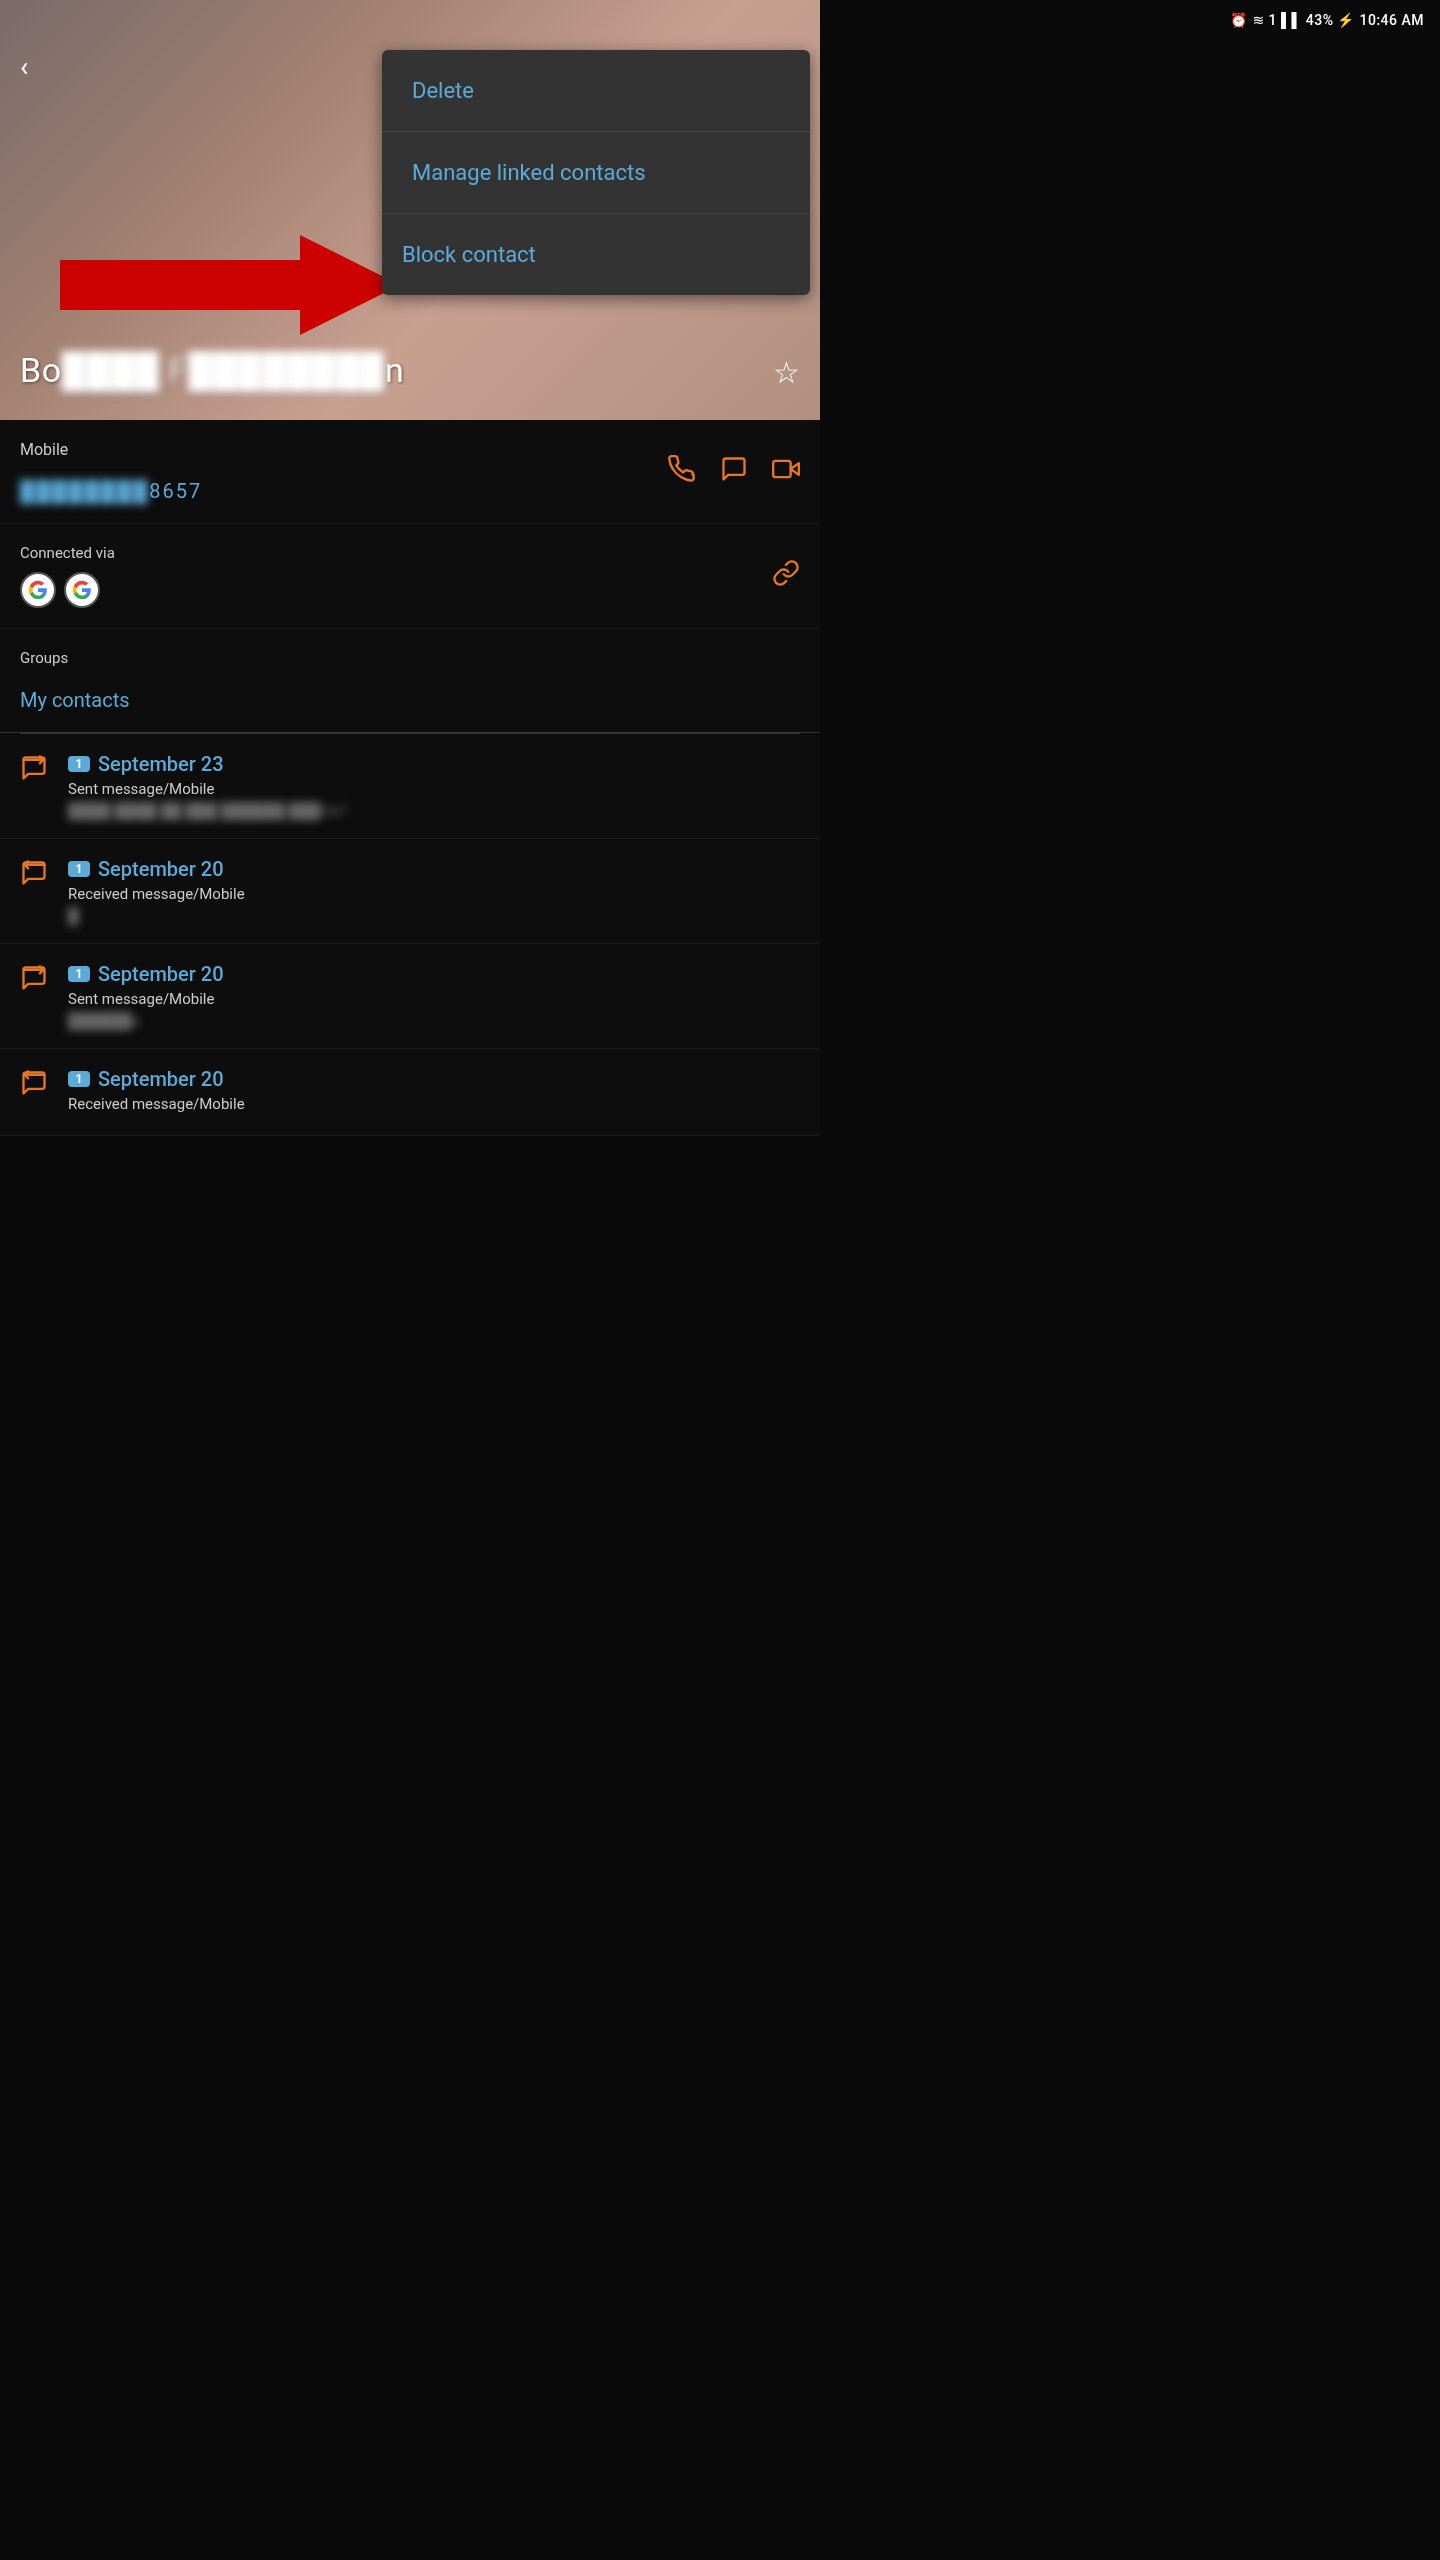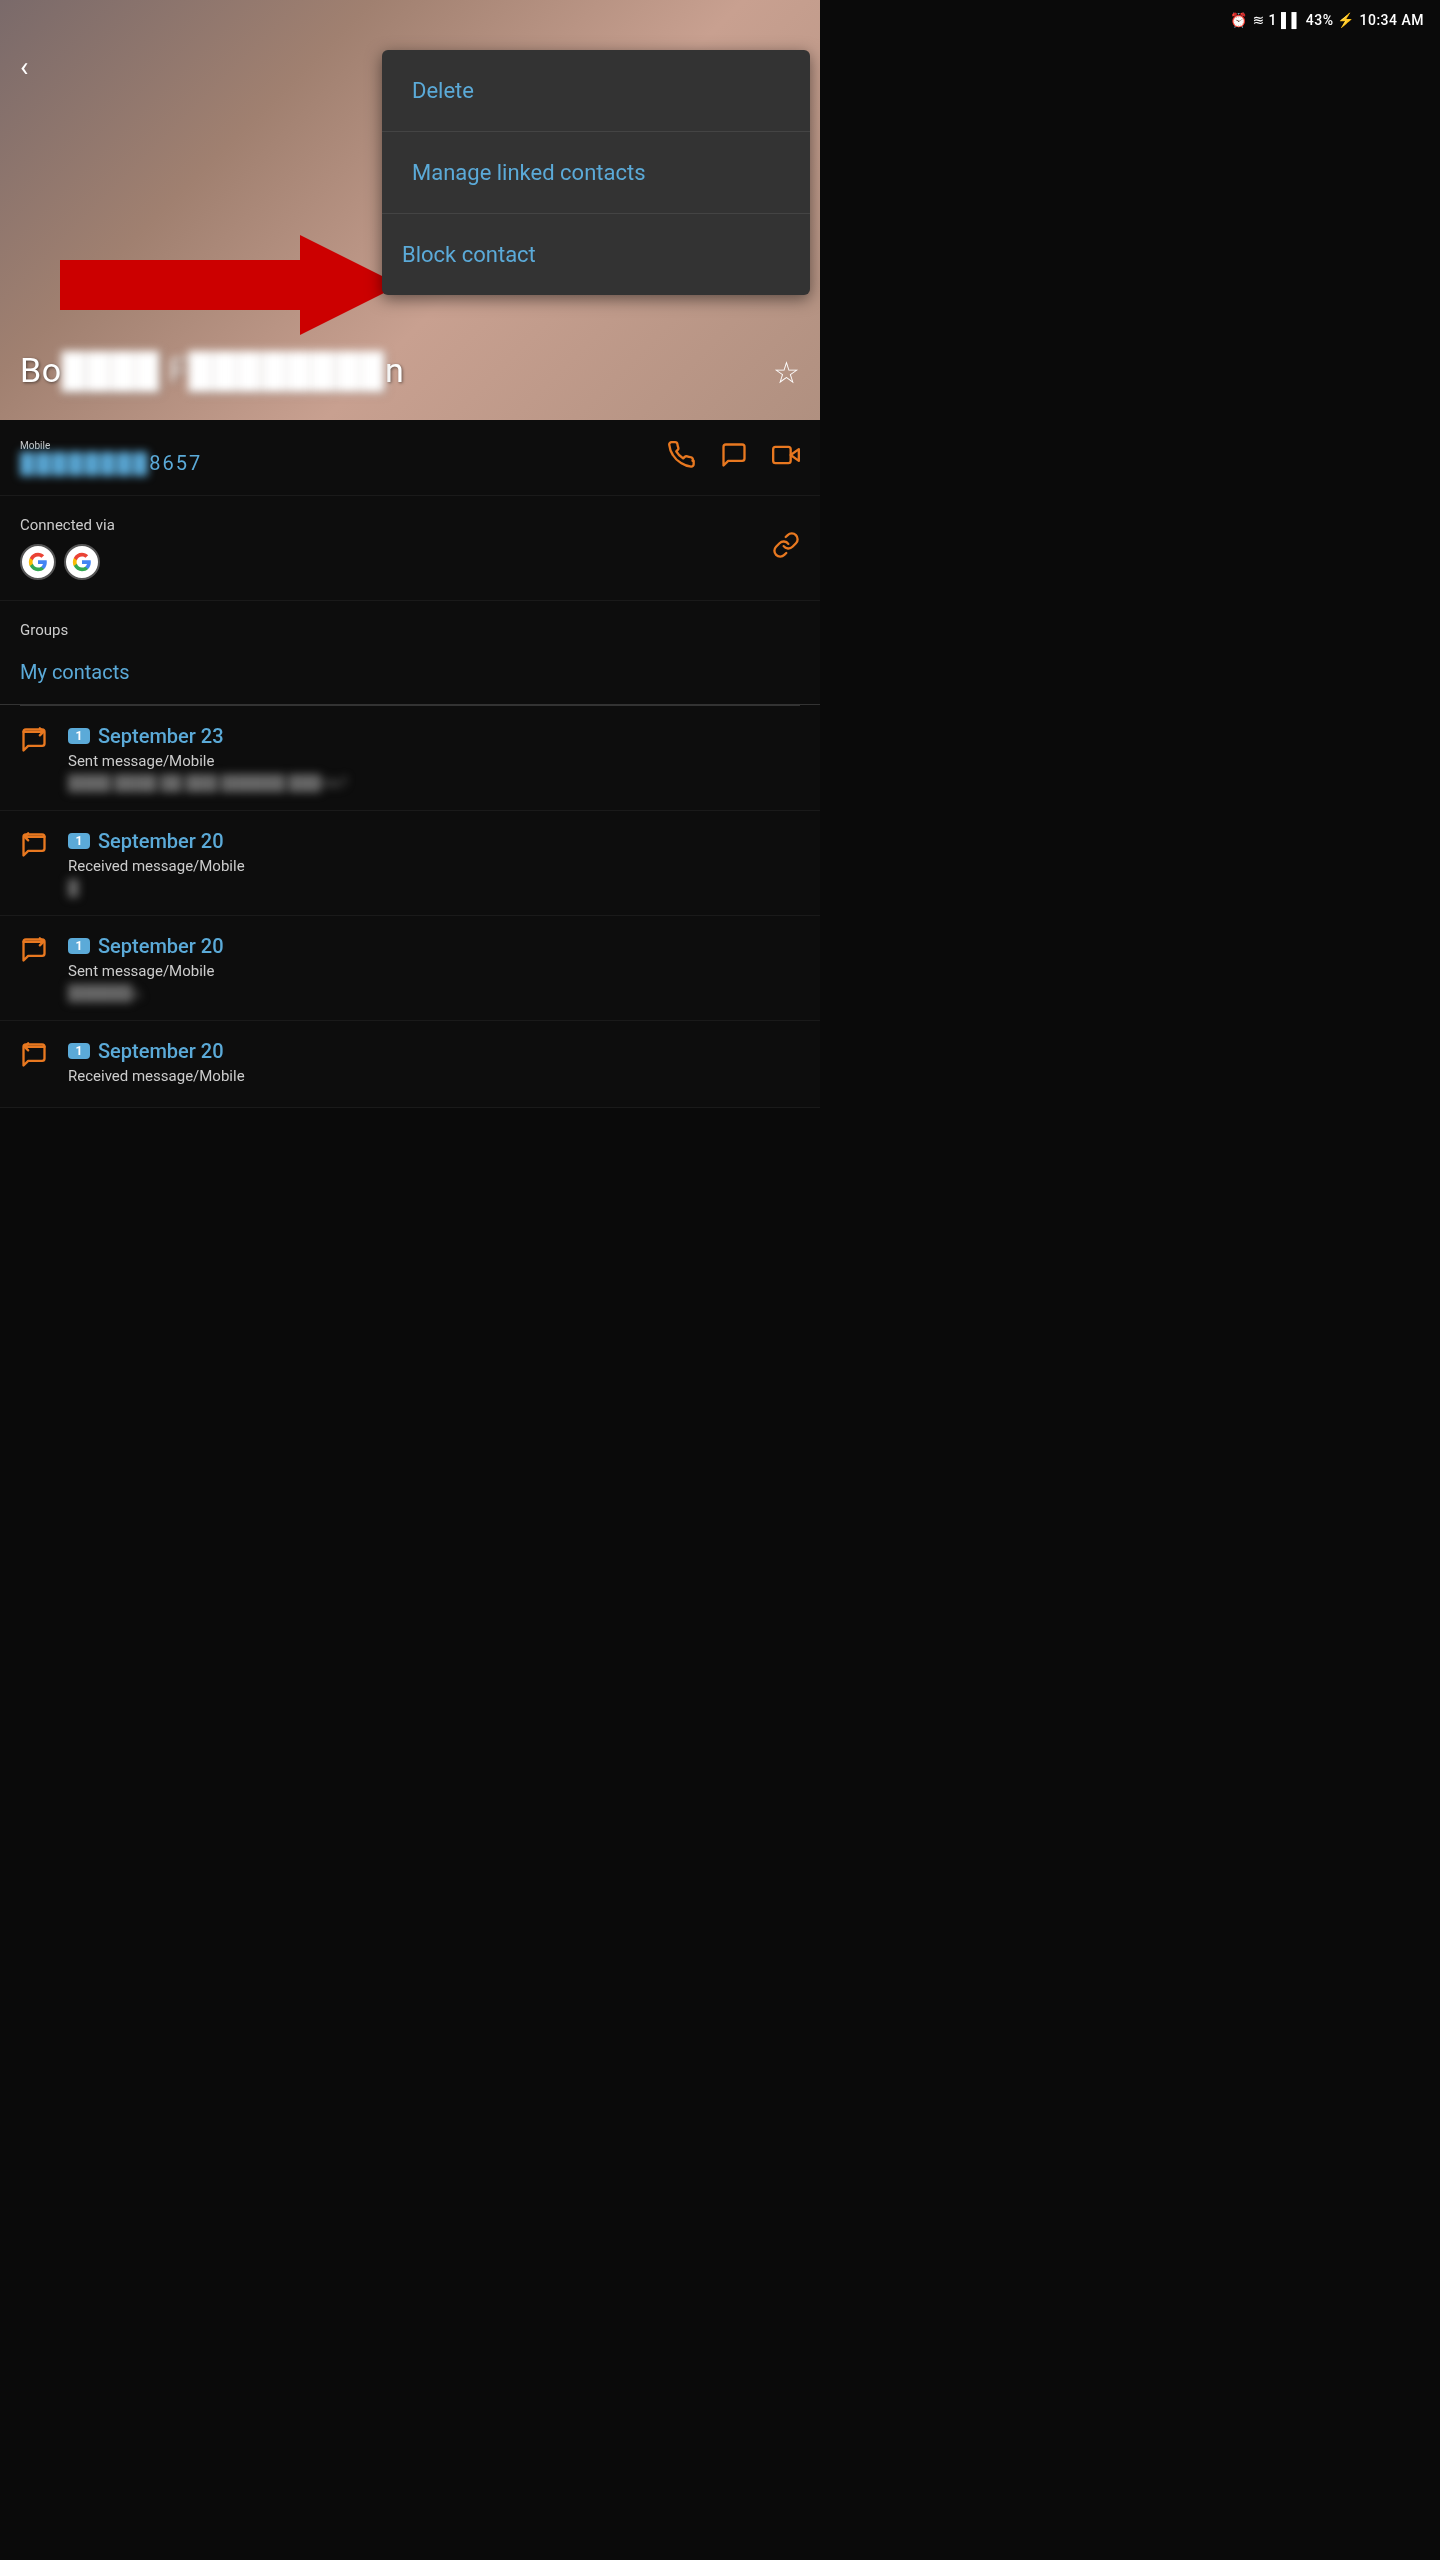--- a/index.html
+++ b/index.html
@@ -124,22 +124,22 @@
     .detail-row {
       padding: 20px 20px;
       border-bottom: 1px solid #1a1a1a;
       display: flex;
       align-items: center;
       justify-content: space-between;
     }
 
     .detail-label {
       color: #cccccc;
-      font-size: 10px;
-      margin-bottom: 0;
+      font-size: 16px;
+      margin-bottom: 20px;
     }
 
     .detail-value {
       color: #5baad8;
       font-size: 20px;
       letter-spacing: 2px;
     }
 
     .action-icons {
       display: flex;
@@ -265,21 +265,21 @@
 
     .blurred {
       filter: blur(4px);
       user-select: none;
     }
   </style>
 </head>
 <body>
 
 <div class="status-bar">
-  <span class="status-bar-text">⏰ ≋ 1 ▌▌ 43% ⚡ 10:34 AM</span>
+  <span class="status-bar-text">⏰ ≋ 1 ▌▌ 43% ⚡ 10:46 AM</span>
 </div>
 
 <div class="hero-area">
 
   <div class="back-button">‹</div>
 
   <div class="context-menu">
     <div class="context-menu-item">Delete</div>
     <div class="context-menu-item">Manage linked contacts</div>
     <div class="context-menu-item">Block contact</div>

